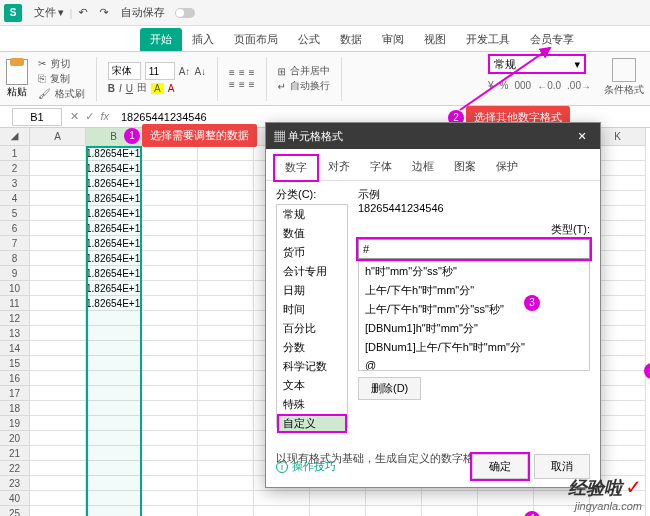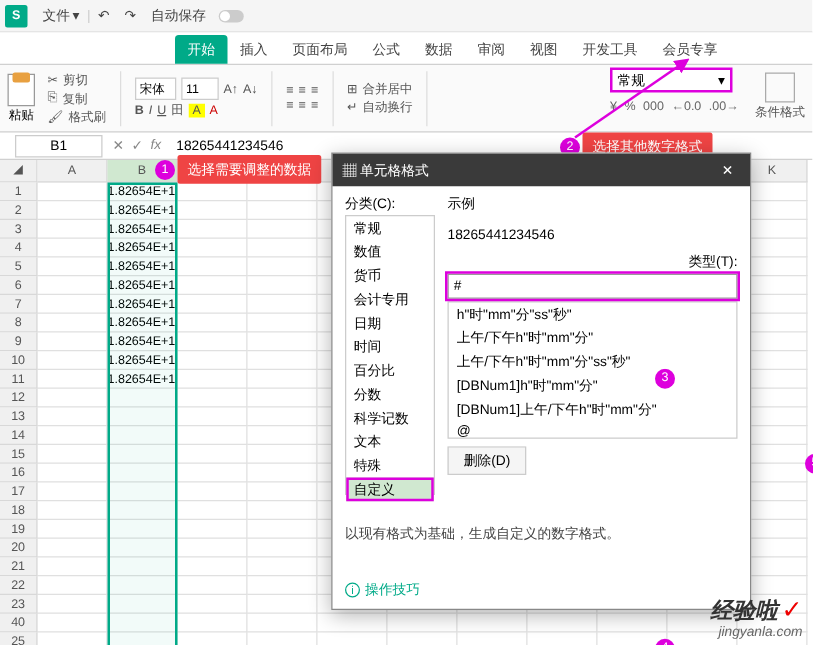--- a/index.html
+++ b/index.html
@@ -16,21 +16,21 @@
 .rib-grp { display: flex; flex-direction: column; gap: 1px; font-size: 10px; color: #555; }
 .rib-row { display: flex; align-items: center; gap: 4px; }
 .paste-btn { display: flex; flex-direction: column; align-items: center; font-size: 10px; padding: 2px; }
 .paste-icon { width: 22px; height: 26px; border: 1px solid #999; background: #fff; position: relative; }
 .paste-icon::before { content: ""; position: absolute; width: 14px; height: 8px; background: #e8a040; top: -2px; left: 3px; border-radius: 2px; }
 .font-sel { width: 33px; height: 18px; border: 1px solid #ccc; font-size: 10px; padding: 0 3px; background: #fff; }
 .num-fmt { width: 98px; height: 20px; border: 2px solid #d0d; background: #fff; display: flex; align-items: center; justify-content: space-between; padding: 0 4px; font-size: 11px; position: absolute; left: 488px; top: 2px; }
 .fmt-icons { display: flex; gap: 6px; font-size: 10px; color: #666; position: absolute; left: 488px; top: 28px; }
 .sep { width: 1px; height: 44px; background: #ddd; margin: 0 3px; }
 .namebox { height: 22px; display: flex; align-items: center; border-bottom: 1px solid #d0d0d0; }
-.nb-cell { width: 70px; height: 18px; border: 1px solid #ccc; margin-left: 12px; text-align: center; font-size: 11px; background: #fff; }
+.nb-cell { width: 50px; height: 18px; border: 1px solid #ccc; margin-left: 12px; text-align: center; font-size: 11px; background: #fff; }
 .nb-icons { padding: 0 8px; color: #888; font-size: 11px; display: flex; gap: 6px; }
 .fx { font-style: italic; }
 .formula { flex: 1; font-size: 11px; padding-left: 4px; }
 .sheet { display: flex; position: relative; }
 .rowhdrs { width: 30px; }
 .rowhdr { height: 15px; background: #f0f0f0; border-bottom: 1px solid #d8d8d8; border-right: 1px solid #d8d8d8; text-align: center; font-size: 10px; color: #555; line-height: 15px; }
 .rowhdr.first { height: 18px; }
 .grid { flex: 1; }
 .colhdrs { display: flex; height: 18px; }
 .colhdr { width: 56px; height: 18px; background: #f0f0f0; border-right: 1px solid #d8d8d8; border-bottom: 1px solid #d8d8d8; text-align: center; font-size: 10px; color: #555; line-height: 18px; }
@@ -49,21 +49,21 @@
 .dlg-tab.active { border: 1px solid #0a8; border-bottom: 2px solid #fff; margin-bottom: -1px; background: #fff; }
 .dlg-tab.hl { outline: 2px solid #d0d; outline-offset: -1px; }
 .dlg-body { padding: 6px 10px; display: flex; gap: 10px; height: 270px; }
 .cat-col { width: 72px; }
 .cat-lbl { font-size: 11px; margin-bottom: 2px; }
 .cat-list { border: 1px solid #ccc; height: 224px; }
 .cat-item { padding: 2px 6px; font-size: 11px; cursor: pointer; }
 .cat-item.sel { background: #d0e8d0; }
 .cat-item.hl { outline: 2px solid #d0d; outline-offset: -2px; }
 .rt-col { flex: 1; }
-.sample { font-size: 11px; margin-bottom: 12px; }
+.sample { font-size: 11px; margin-bottom: 0; }
 .sample-val { font-size: 11px; margin-bottom: 8px; }
 .type-lbl { font-size: 11px; margin-bottom: 2px; text-align: right; }
 .type-input { width: 100%; height: 20px; border: 1px solid #999; outline: 2px solid #d0d; outline-offset: 0; font-size: 11px; padding: 0 4px; margin-bottom: 2px; position: relative; }
 .type-list { border: 1px solid #ccc; height: 110px; overflow-y: auto; }
 .type-item { padding: 2px 6px; font-size: 11px; cursor: pointer; }
 .del-btn { margin-top: 6px; padding: 3px 12px; font-size: 11px; border: 1px solid #ccc; background: #f5f5f5; cursor: pointer; text-align: right; }
 .dlg-note { font-size: 11px; color: #444; padding: 0 10px; }
 .dlg-foot { position: absolute; bottom: 8px; right: 10px; left: 10px; display: flex; justify-content: space-between; align-items: center; }
 .tips { color: #0a8; font-size: 11px; display: flex; align-items: center; gap: 4px; }
 .tips-i { width: 12px; height: 12px; border: 1px solid #0a8; border-radius: 50%; text-align: center; line-height: 10px; font-size: 9px; }
@@ -559,20 +559,28 @@
       </marker>
     </defs>
     <line x1="20" y1="70" x2="110" y2="8" stroke="#d0d" stroke-width="2" marker-end="url(#ah)"></line>
   </svg>
 
 <div class="dialog">
   <div class="dlg-title">
     <span>▦ <span>单元格格式</span></span>
     <span class="dlg-close">✕</span>
   </div>
+  <div class="dlg-tabs">
+    <div class="dlg-tab active hl">数字</div>
+    <div class="dlg-tab">对齐</div>
+    <div class="dlg-tab">字体</div>
+    <div class="dlg-tab">边框</div>
+    <div class="dlg-tab">图案</div>
+    <div class="dlg-tab">保护</div>
+  </div>
   <div class="badge" style="left:258px;top:172px">3</div>
   <div class="dlg-body">
     <div class="cat-col">
       <div class="cat-lbl">分类(C):</div>
       <div class="cat-list">
           <div class="cat-item">常规</div>
           <div class="cat-item">数值</div>
           <div class="cat-item">货币</div>
           <div class="cat-item">会计专用</div>
           <div class="cat-item">日期</div>
@@ -604,19 +612,23 @@
   <div class="badge" style="left:258px;top:388px">4</div>
   <div class="badge" style="left:378px;top:240px">5</div>
 
   <div class="dlg-note">以现有格式为基础，生成自定义的数字格式。</div>
 
   <div class="dlg-foot">
     <div class="tips">
         <span class="tips-i">i</span>
         <span>操作技巧</span>
       </div>
+    <div class="btns">
+      <button class="btn ok">确定</button>
+      <button class="btn">取消</button>
+    </div>
   </div>
 </div>
 
 <div class="watermark">
   <div><span class="wm-t">经验啦</span> <span class="wm-c">✓</span></div>
   <div class="wm-s">jingyanla.com</div>
 </div>
 
 </body></html>

